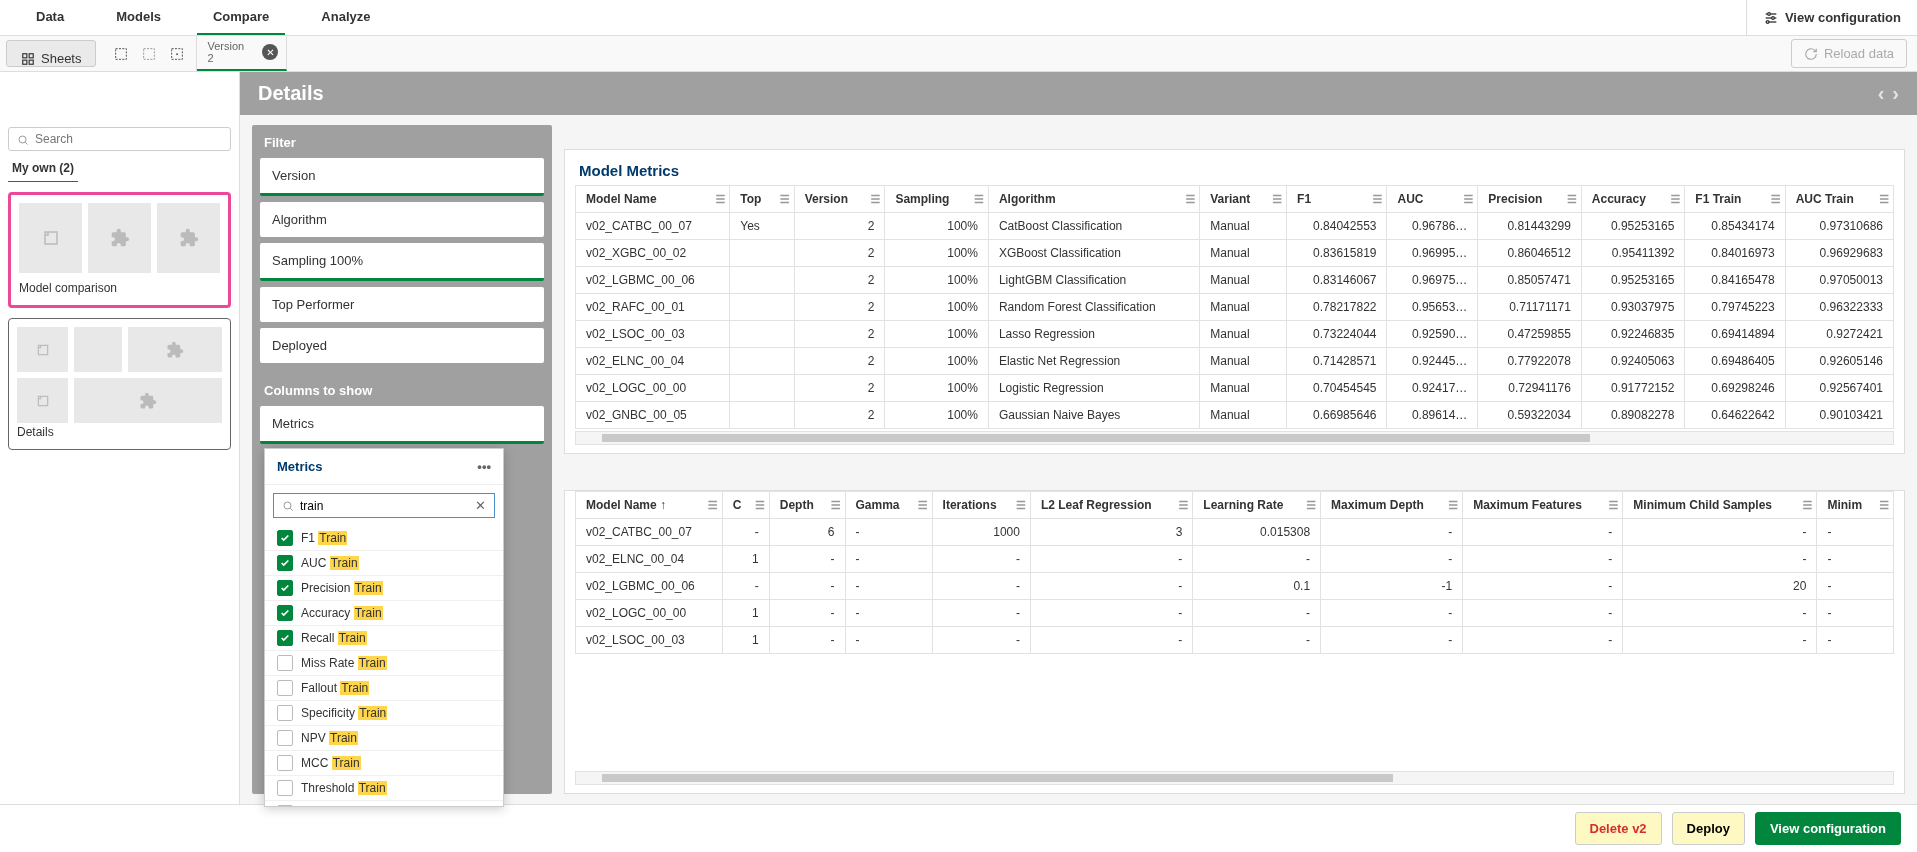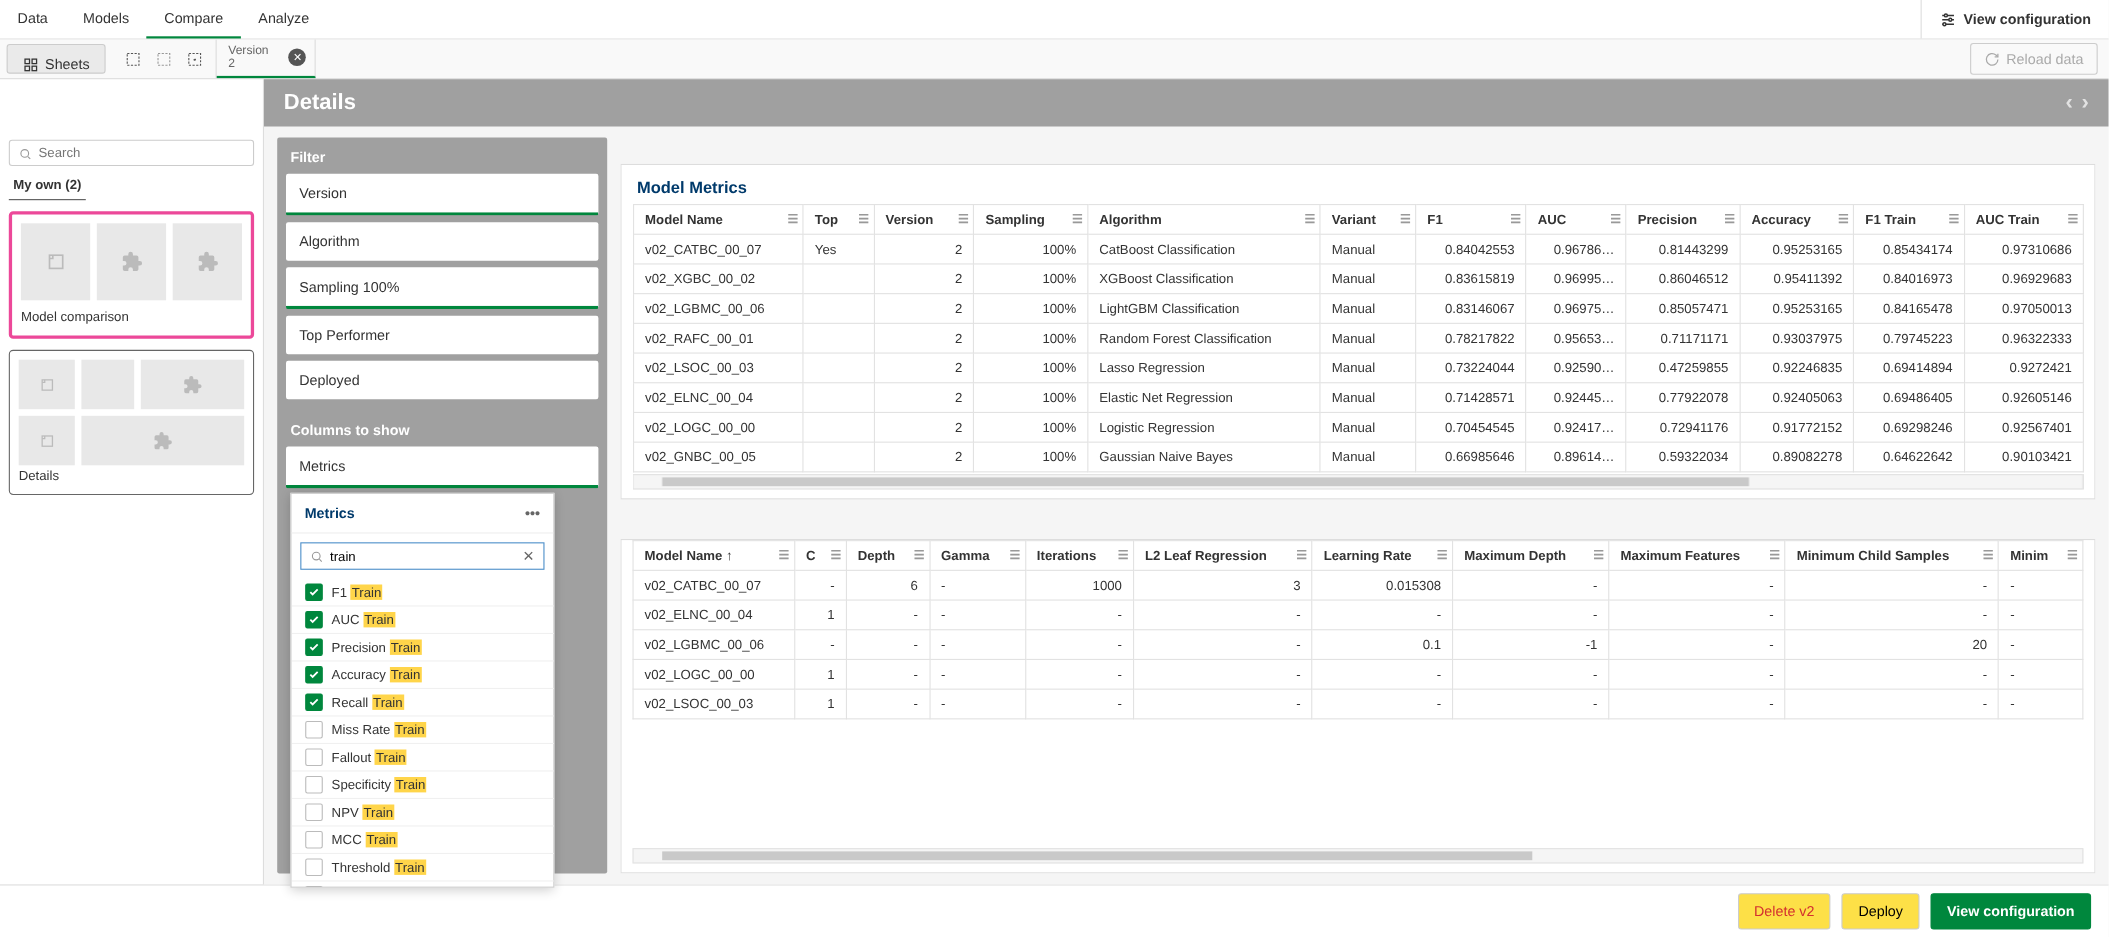--- a/index.html
+++ b/index.html
@@ -1,21 +1,21 @@
 <!DOCTYPE html>
 <html><head>
 <meta charset="utf-8">
 <style>
 * { margin: 0; padding: 0; box-sizing: border-box; font-family: -apple-system, BlinkMacSystemFont, "Segoe UI", Arial, sans-serif; }
 body { background: #fff; font-size: 13px; color: #333; width: 1917px; height: 852px; overflow: hidden; }
 
 
 .top-nav { display: flex; align-items: center; border-bottom: 1px solid #ddd; height: 36px; }
 .top-nav-tabs { display: flex; align-items: stretch; height: 100%; }
-.top-nav-tab { padding: 0 16px; display: flex; align-items: center; font-weight: 400; font-size: 13px; cursor: pointer; border-bottom: 2px solid transparent; }
+.top-nav-tab { padding: 0 16px; display: flex; align-items: center; font-weight: 700; font-size: 13px; cursor: pointer; border-bottom: 2px solid transparent; margin-left: 20px; }
 .top-nav-tab.active { border-bottom-color: #00873d; }
 .top-nav-right { margin-left: auto; padding: 0 16px; display: flex; align-items: center; gap: 6px; cursor: pointer; font-weight: 600; border-left: 1px solid #ddd; height: 100%; }
 
 
 .sub-toolbar { display: flex; align-items: stretch; border-bottom: 1px solid #ddd; height: 36px; background: #f9f9f9; }
 .sheets-btn { display: flex; align-items: flex-end; gap: 6px; padding: 0 14px; background: #eaeaea; border: 1px solid #ccc; margin: 4px 6px; border-radius: 3px; font-weight: 500; cursor: pointer; }
 .tool-icons { display: flex; align-items: center; gap: 10px; padding: 0 10px; border-right: 1px solid #ddd; }
 .tool-icon { width: 18px; height: 18px; display: flex; align-items: center; justify-content: center; cursor: pointer; color: #555; }
 .version-tab { display: flex; flex-direction: column; padding: 4px 10px; border-right: 1px solid #ddd; border-bottom: 2px solid #00873d; position: relative; min-width: 90px; }
 .version-tab .vt-label { font-size: 11px; color: #666; }
@@ -74,21 +74,21 @@
 table { border-collapse: collapse; font-size: 12px; width: max-content; min-width:100%; }
 th, td { border: 1px solid #e2e2e2; padding: 6px 10px; white-space: nowrap; text-align: left; }
 th { font-weight: 600; color: #333; position: relative; padding-right: 22px;}
 th .th-menu { position:absolute; right:4px; top:50%; transform:translateY(-50%); color:#999; cursor:pointer; font-size:11px;}
 td.num { text-align: right; }
 .scrollbar-fake { height:14px; background:#f5f5f5; border:1px solid #e2e2e2; margin: 0 10px 8px; position:relative;}
 .scrollbar-fake .thumb { position:absolute; left:2%; width:75%; top:2px; bottom:2px; background:#c9c9c9;}
 
 
 .bottom-bar { height: 48px; border-top: 1px solid #ddd; display:flex; align-items:center; justify-content:flex-end; gap:10px; padding:0 16px;}
-.btn { padding:8px 14px; border:1px solid #ccc; border-radius:3px; background:#fde047; cursor:pointer; font-size:13px;}
+.btn { padding:8px 14px; border:1px solid #ccc; border-radius:3px; background:#fef9c3; cursor:pointer; font-size:13px;font-weight:bold;}
 .btn-danger-text { color:#d32f2f;}
 .btn-primary { background:#00873d; color:#fff; border-color:#00873d; font-weight:600;}
 
 svg { display:block; }
 </style>
 </head>
 <body>
 
 <div class="top-nav">
   <div class="top-nav-tabs" id="topnav-tabs">

